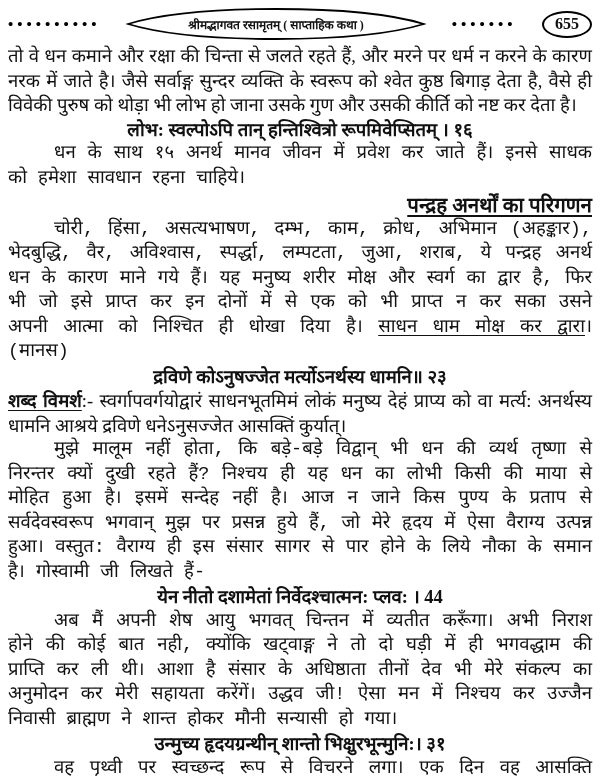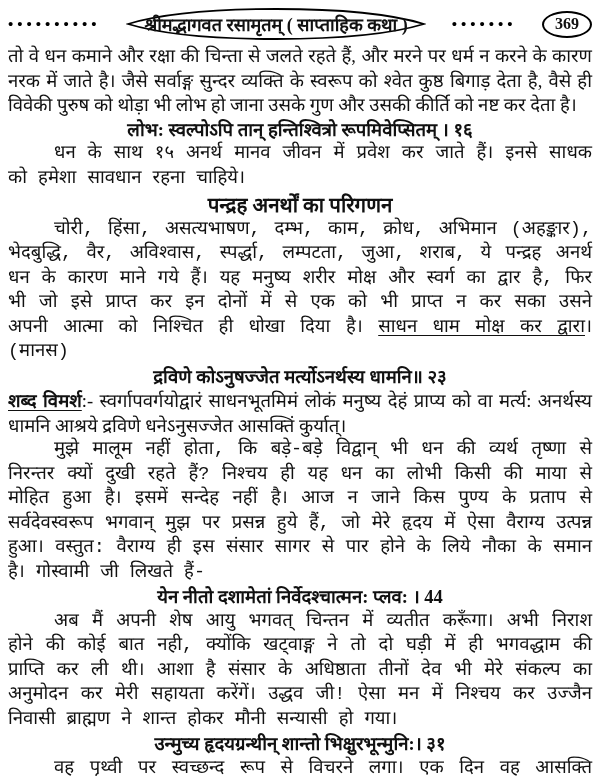--- a/index.html
+++ b/index.html
@@ -24,60 +24,60 @@
     white-space:nowrap;line-height:1;
   }
   .title-lens{
     position:relative;flex:0 0 auto;
     width:300px;height:32px;
   }
   .title-lens svg{position:absolute;left:0;top:0;width:100%;height:100%;}
   .title-text{
     position:absolute;left:0;top:0;width:100%;height:100%;
     display:flex;align-items:center;justify-content:center;
-    font-size:18px;font-weight:bold;white-space:nowrap;
+    font-size:12px;font-weight:bold;white-space:nowrap;
   }
   .page-num{
     flex:0 0 auto;
     border:2px solid #000;border-radius:50%;
     padding:3px 11px 4px 11px;
     font-size:16px;font-weight:bold;line-height:1;
   }
   
   .text{
     font-size:18.5px;line-height:24.5px;text-align:justify;
   }
   .para{margin:0;}
   .para.indent{text-indent:46px;font-family:Liberation Mono, monospace;}
   .verse{
     margin:0;text-align:center;font-weight:bold;
   }
   .section-heading{
     margin:2px 0 0 0;font-size:20.5px;font-weight:bold;
-    text-underline-offset:3px;
-    text-align:center;
+    text-decoration:underline;text-underline-offset:3px;
+    text-align:right;
   }
   .u{text-decoration:underline;text-underline-offset:3px;}
   .b{font-weight:bold;}
 </style>
 </head>
 <body>
 
 <div class="page">
 
   <div class="header">
     <span class="dots">••••••••••</span>
     <span class="title-lens">
       <svg viewBox="0 0 300 32">
         <path d="M2,16 C45,3 105,1 150,1 C195,1 255,3 298,16 C255,29 195,31 150,31 C105,31 45,29 2,16 Z" fill="#ffffff" stroke="#000000" stroke-width="1.8"></path>
       </svg>
       <span class="title-text">श्रीमद्भागवत रसामृतम् ( साप्ताहिक कथा )</span>
     </span>
     <span class="dots">•••••••</span>
-    <span class="page-num">369</span>
+    <span class="page-num">655</span>
   </div>
 
   <div class="text">
 
     <p class="para">तो वे धन कमाने और रक्षा की चिन्ता से जलते रहते हैं, और मरने पर धर्म न करने के कारण नरक में जाते है। जैसे सर्वाङ्ग सुन्दर व्यक्ति के स्वरूप को श्वेत कुष्ठ बिगाड़ देता है, वैसे ही विवेकी पुरुष को थोड़ा भी लोभ हो जाना उसके गुण और उसकी कीर्ति को नष्ट कर देता है।</p>
 
     <p class="verse">लोभ: स्वल्पोऽपि तान् हन्तिश्वित्रो रूपमिवेप्सितम् । १६</p>
 
     <p class="para indent">धन के साथ १५ अनर्थ मानव जीवन में प्रवेश कर जाते हैं। इनसे साधक को हमेशा सावधान रहना चाहिये।</p>
 

